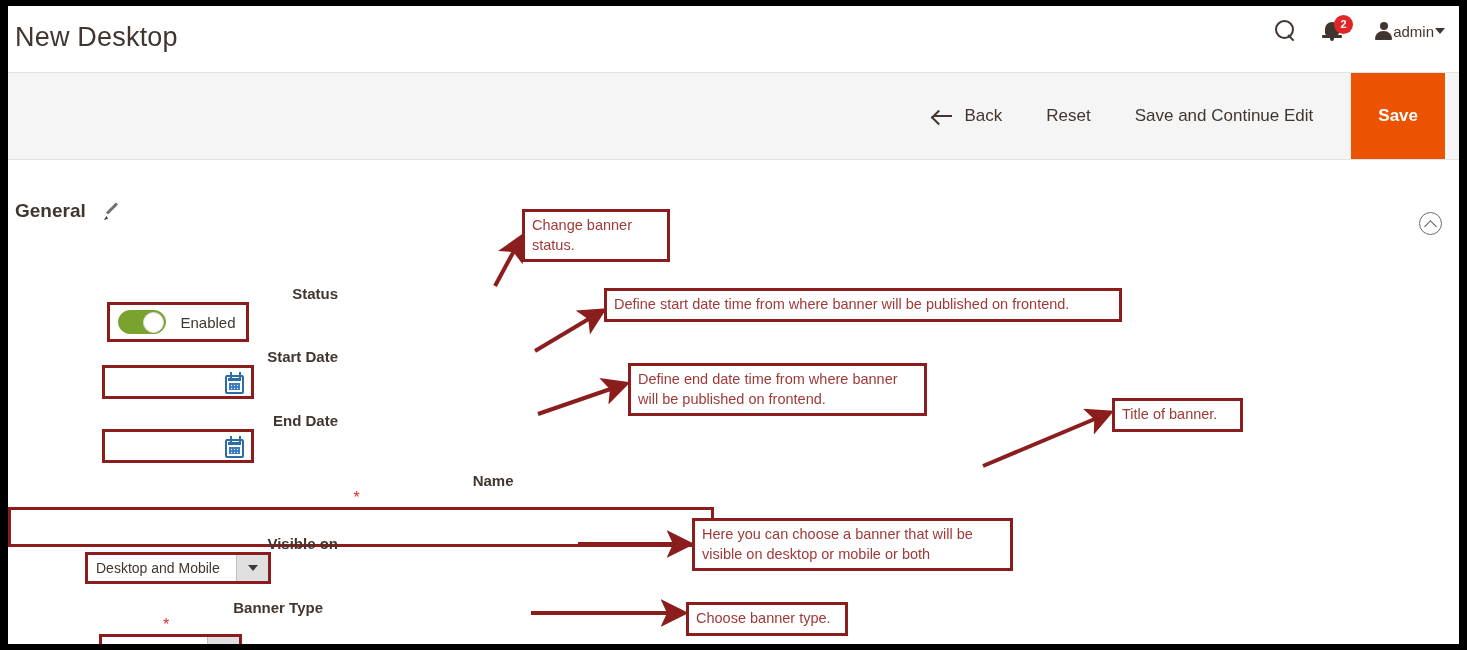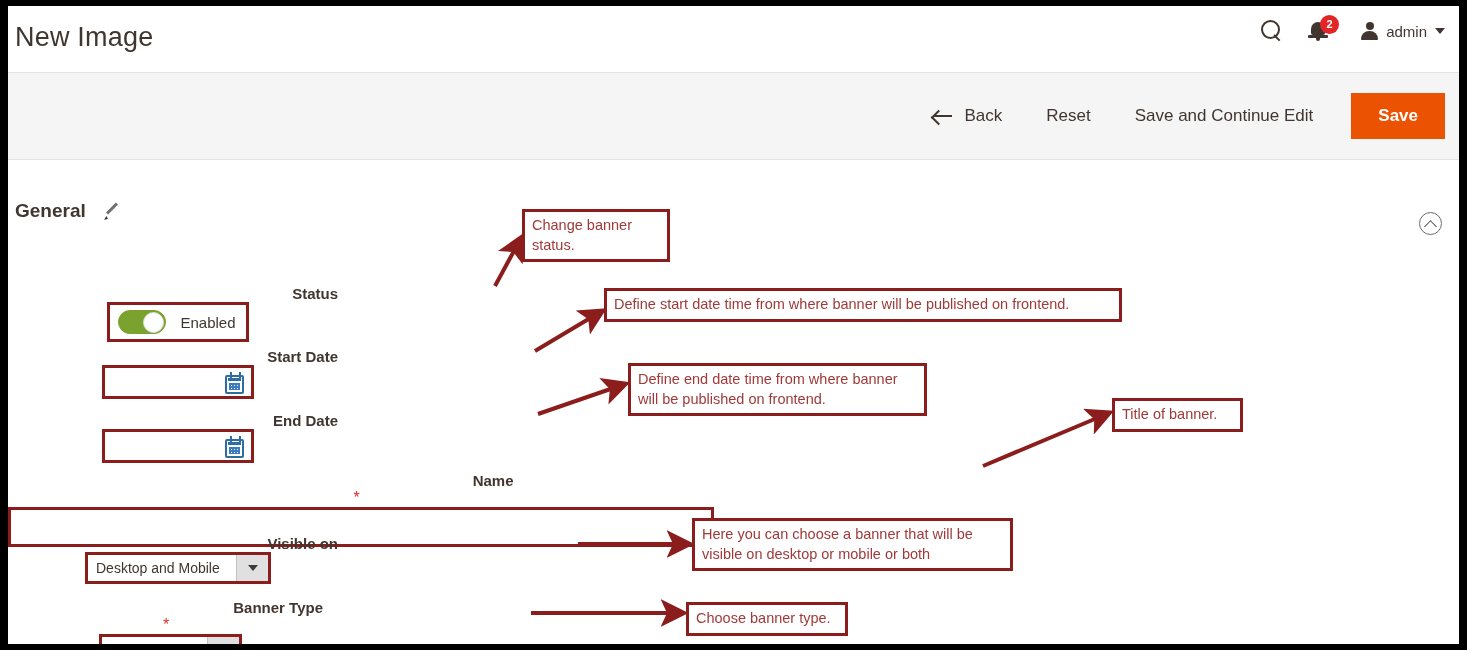--- a/index.html
+++ b/index.html
@@ -62,21 +62,21 @@
   .bell-glyph::after {
     content: ""; position: absolute; left: 5px; bottom: -6px;
     width: 4px; height: 3px; background: #41362f; border-radius: 0 0 2px 2px;
   }
   .bell-badge {
     position: absolute; right: -4px; top: -4px;
     min-width: 19px; height: 19px; padding: 0 4px;
     border-radius: 10px; background: #e22626; color: #fff;
     font-size: 11px; font-weight: bold; line-height: 19px; text-align: center;
   }
-  .admin-block { display: flex; align-items: center; gap: 8px; cursor: pointer; }
+  .admin-block { display: flex; align-items: center; gap: 1px; cursor: pointer; }
   .avatar-glyph { position: relative; width: 17px; height: 18px; }
   .avatar-glyph::before {
     content: ""; position: absolute; left: 4.5px; top: 0;
     width: 8px; height: 8px; border-radius: 50%; background: #41362f;
   }
   .avatar-glyph::after {
     content: ""; position: absolute; left: 0px; top: 9px;
     width: 17px; height: 9px; border-radius: 9px 9px 1px 1px; background: #41362f;
   }
   .admin-name { font-size: 15px; color: #41362f; }
@@ -85,21 +85,21 @@
     border-right: 5px solid transparent; border-top: 6px solid #41362f;
   }
 
   
   #toolbar {
     position: absolute; left: 0; top: 66px;
     width: 1451px; height: 88px;
     background: #f5f5f5;
     border-top: 1px solid #e3e3e3;
     border-bottom: 1px solid #e3e3e3;
-    display: flex; align-items: center; justify-content: flex-end;
+    display: flex; justify-content: flex-end;
     padding-right: 14px;
   }
   .tb-link {
     font-size: 17px; color: #41362f; cursor: pointer;
     padding: 0 22px; display: flex; align-items: center; gap: 12px;
     background: none; border: none; font-family: inherit;
   }
   .back-arrow {
     position: relative; width: 19px; height: 14px; display: inline-block;
   }
@@ -236,21 +236,21 @@
     padding: 4px 7px; z-index: 5;
   }
   #annot-svg { position: absolute; left: 0; top: 0; width: 1451px; height: 638px; pointer-events: none; z-index: 4; }
 </style>
 </head>
 <body>
 
 <div id="frame">
 
   <div id="header">
-    <div id="page-title">New Image</div>
+    <div id="page-title">New Desktop</div>
     <div id="header-actions">
       <div class="hdr-icon">
         <span class="search-glyph"></span>
       </div>
       <div class="hdr-icon">
         <span class="bell-wrap">
           <span class="bell-glyph"></span>
           <span class="bell-badge">2</span>
         </span>
       </div>

